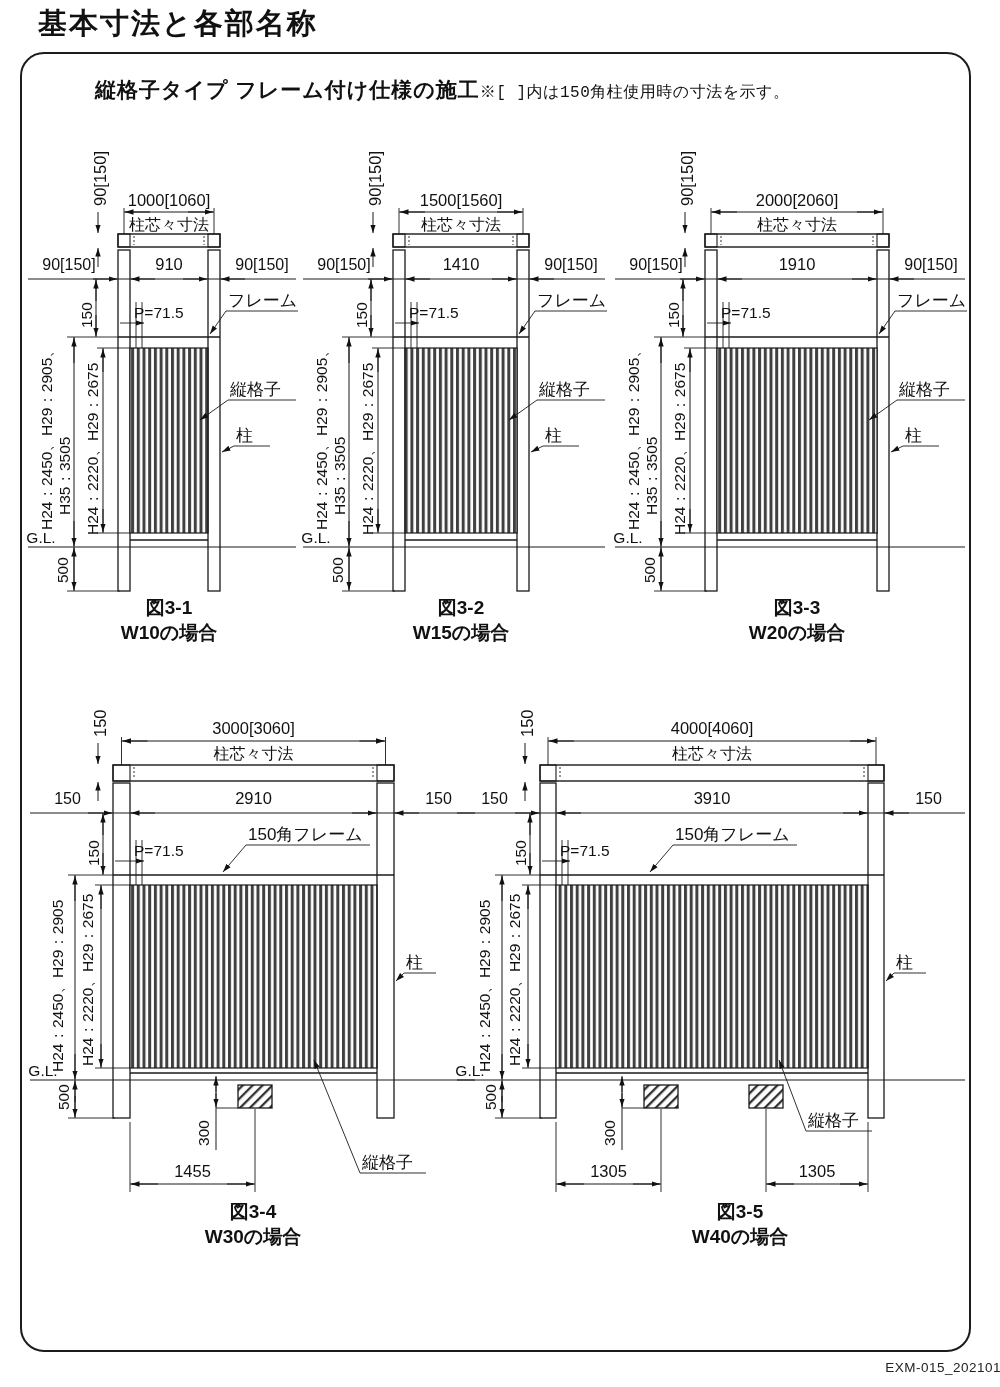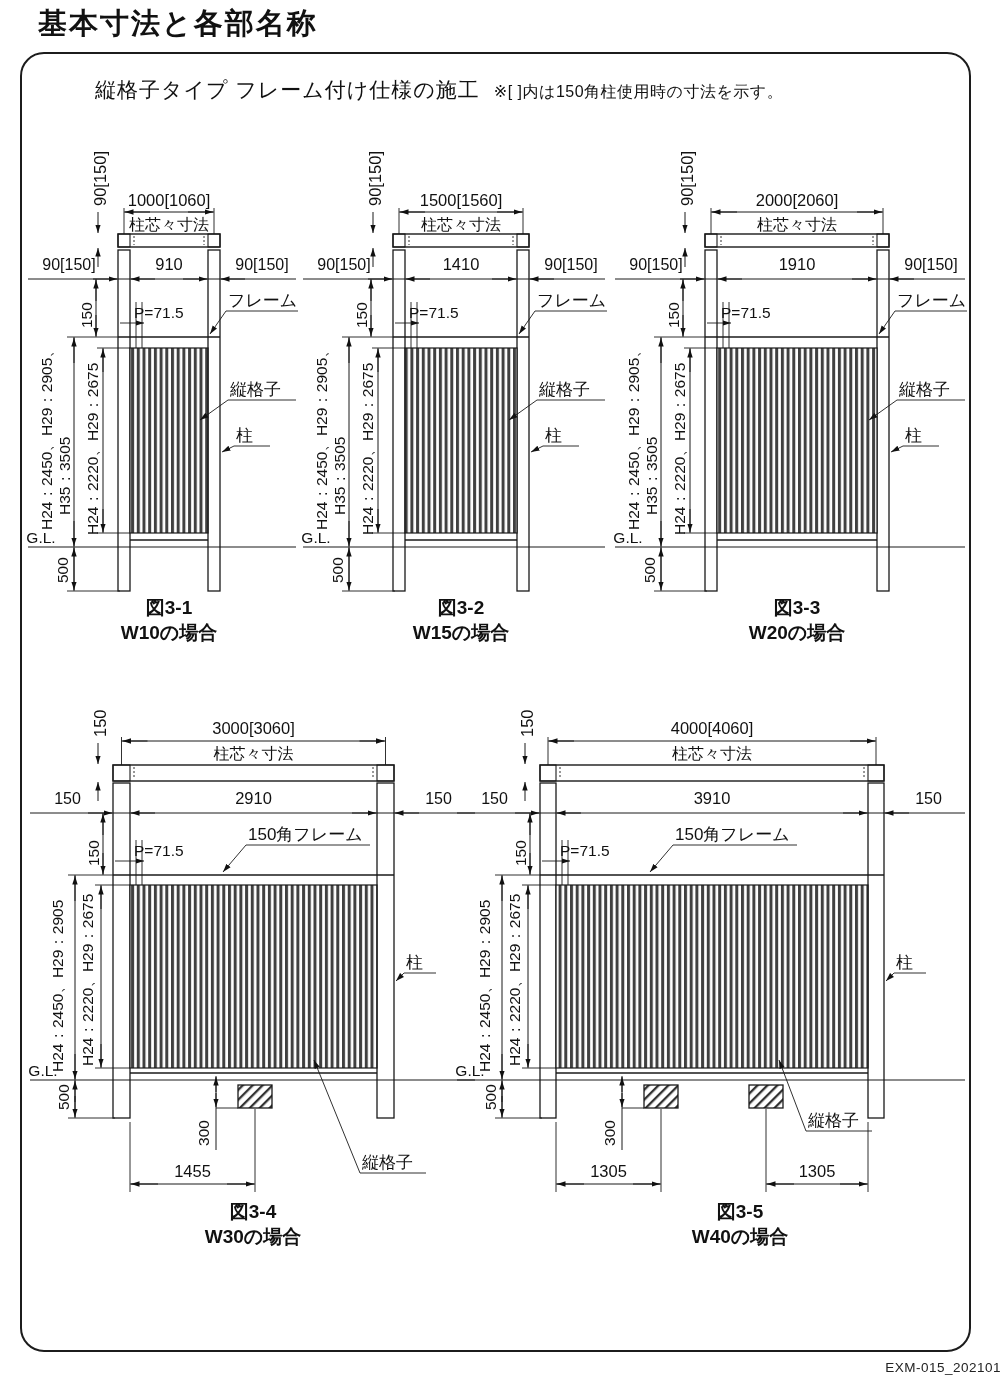--- a/index.html
+++ b/index.html
@@ -1,22 +1,22 @@
 <!DOCTYPE html>
 <html><head>
 <meta charset="utf-8">
 <style>
   html,body{margin:0;padding:0;background:#fff;}
   body{font-family:"Liberation Sans","DejaVu Sans",sans-serif;color:#111;}
   .page{position:relative;width:1000px;height:1387px;background:#fff;overflow:hidden;padding-left:17px;}
   .page-title{position:absolute;left:38px;top:4px;margin:0;font-size:29px;font-weight:bold;letter-spacing:2px;color:#111;}
   .panel{position:absolute;left:20px;top:52px;width:951px;height:1300px;border:2.5px solid #1c1c1c;border-radius:24px;box-sizing:border-box;}
   .panel-header{position:absolute;left:73px;top:22px;white-space:nowrap;}
-  .ph-main{font-size:21px;font-weight:normal;letter-spacing:1px;}
-  .ph-note{font-size:16px;margin-left:14px;letter-spacing:0.5px;}
+  .ph-main{font-size:21px;font-weight:bold;letter-spacing:1px;}
+  .ph-note{font-size:16px;letter-spacing:0.5px;font-family:Liberation Mono, monospace;}
   .doc-code{position:absolute;right:16px;top:1360px;font-size:13.5px;letter-spacing:0.5px;color:#222;margin-left:40px;}
   svg.diagram{position:absolute;left:0;top:0;}
   text{fill:#111;}
 </style>
 </head>
 <body>
 
 <div class="page">
   <h1 class="page-title">基本寸法と各部名称</h1>
 

